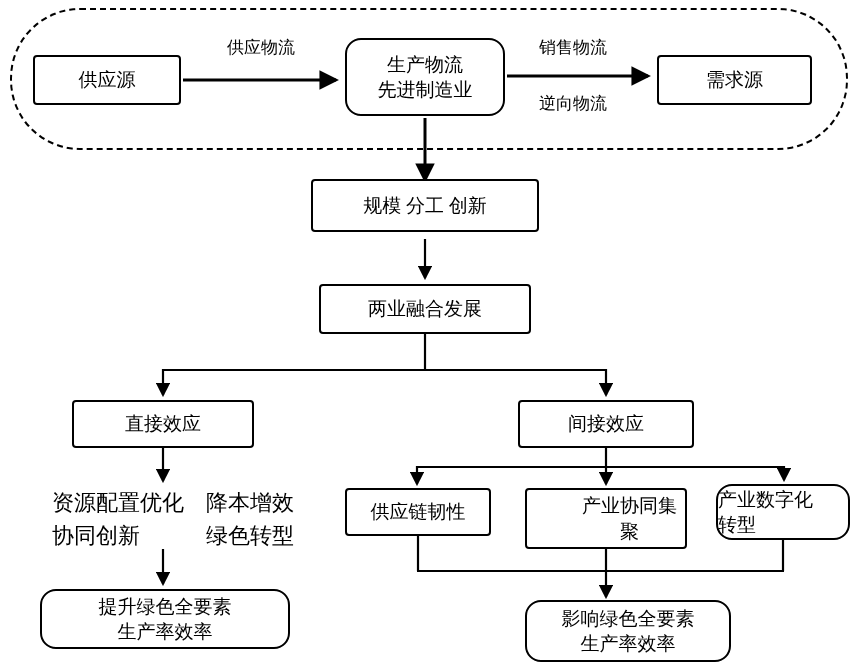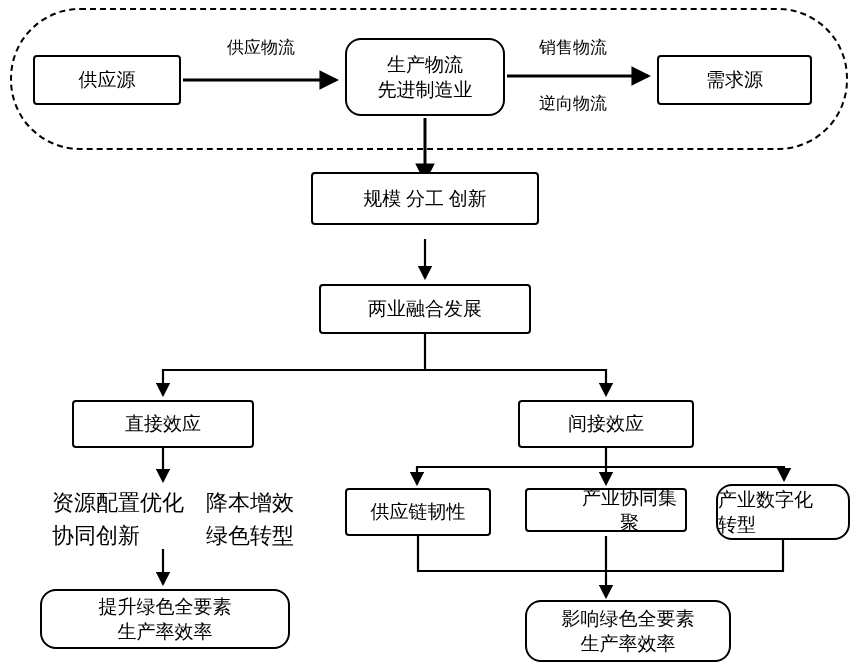--- a/index.html
+++ b/index.html
@@ -99,37 +99,37 @@
 先进制造业</div>
 
   <div class="node" style="left:657px;top:55px;width:155px;height:50px;">需求源</div>
 
   <div class="edge-label" style="left:202px;top:36px;width:118px;">供应物流</div>
 
   <div class="edge-label" style="left:514px;top:36px;width:118px;">销售物流</div>
 
   <div class="edge-label" style="left:514px;top:92px;width:118px;">逆向物流</div>
 
-  <div class="node" style="left:311px;top:172px;width:228px;height:53px;">规模 分工 创新</div>
+  <div class="node" style="left:311px;top:179px;width:228px;height:53px;">规模 分工 创新</div>
 
   <div class="node" style="left:319px;top:284px;width:212px;height:50px;">两业融合发展</div>
 
   <div class="node" style="left:72px;top:400px;width:182px;height:48px;">直接效应</div>
 
   <div class="node" style="left:518px;top:400px;width:176px;height:48px;">间接效应</div>
 
   <div class="plain-text" style="left:38px;top:486px;width:256px;height:62px;">资源配置优化　降本增效
 协同创新　　　绿色转型</div>
 
   <div class="node tall" style="left:40px;top:589px;width:250px;height:60px;">提升绿色全要素
 生产率效率</div>
 
   <div class="node" style="left:345px;top:488px;width:146px;height:48px;">供应链韧性</div>
 
-  <div class="node" style="left:525px;top:488px;width:162px;height:44px;padding-left:47px;">产业协同集聚</div>
+  <div class="node" style="left:525px;top:488px;width:162px;height:61px;padding-left:47px;">产业协同集聚</div>
 
   <div class="node tall align-left" style="left:716px;top:484px;width:134px;height:56px;">产业数字化
 转型</div>
 
   <div class="node tall" style="left:503px;top:600px;width:206px;height:62px;margin-left:22px;">影响绿色全要素
 生产率效率</div>
 
 </div>
 
 </body></html>

